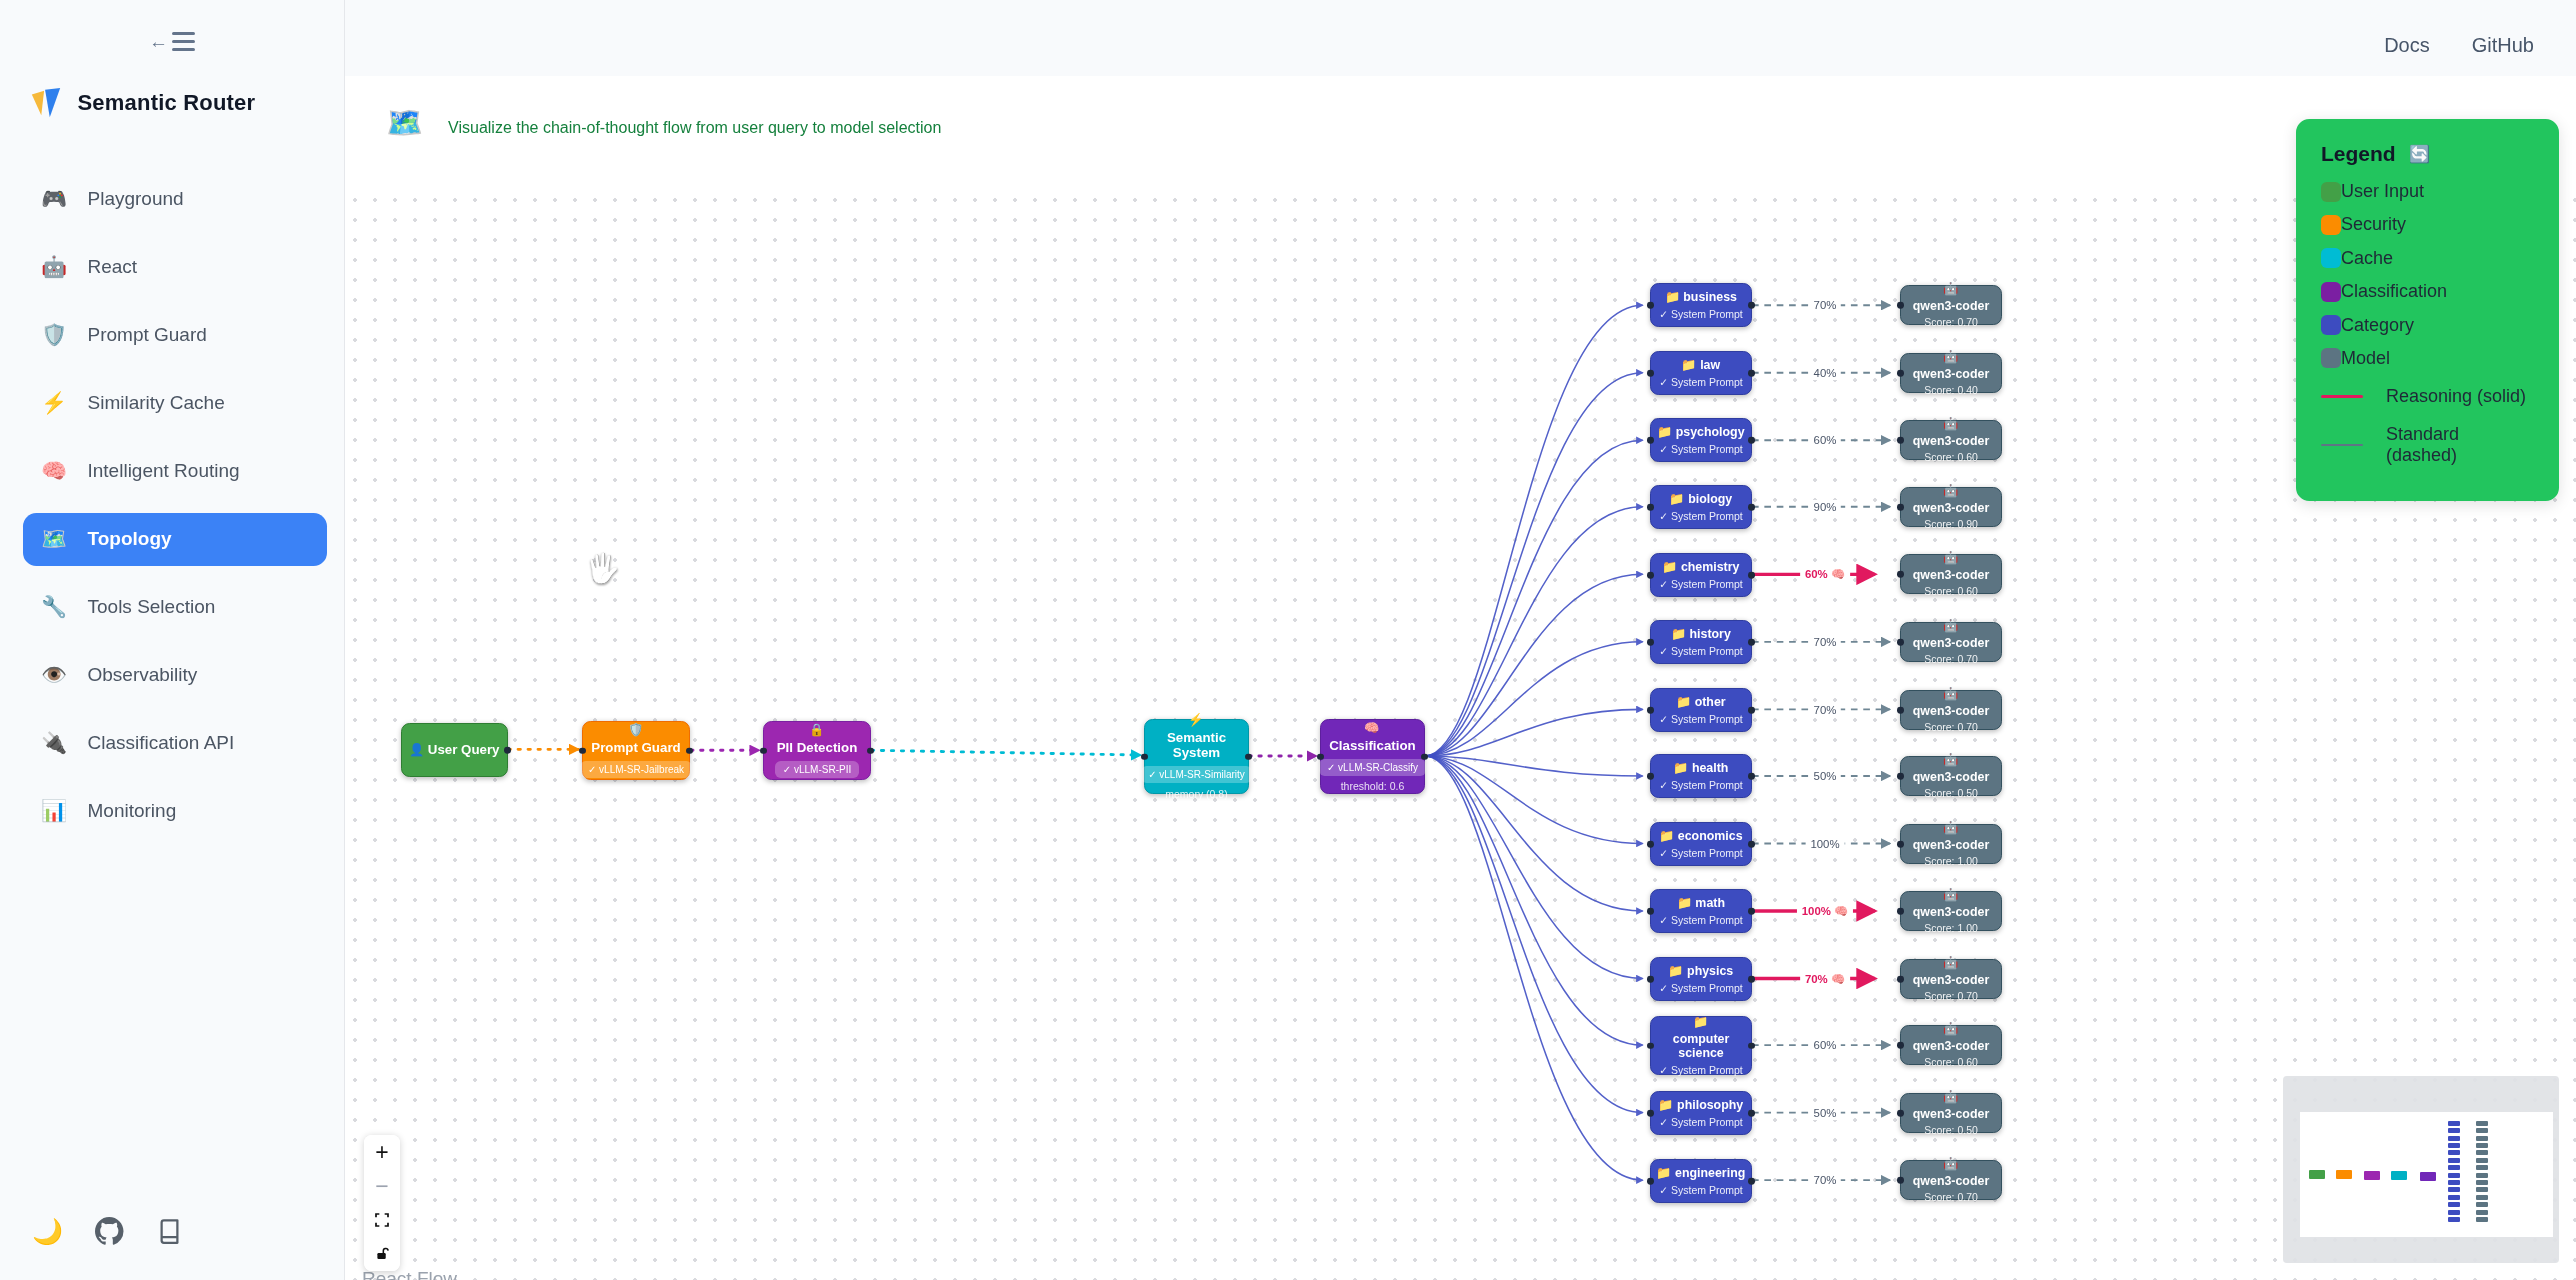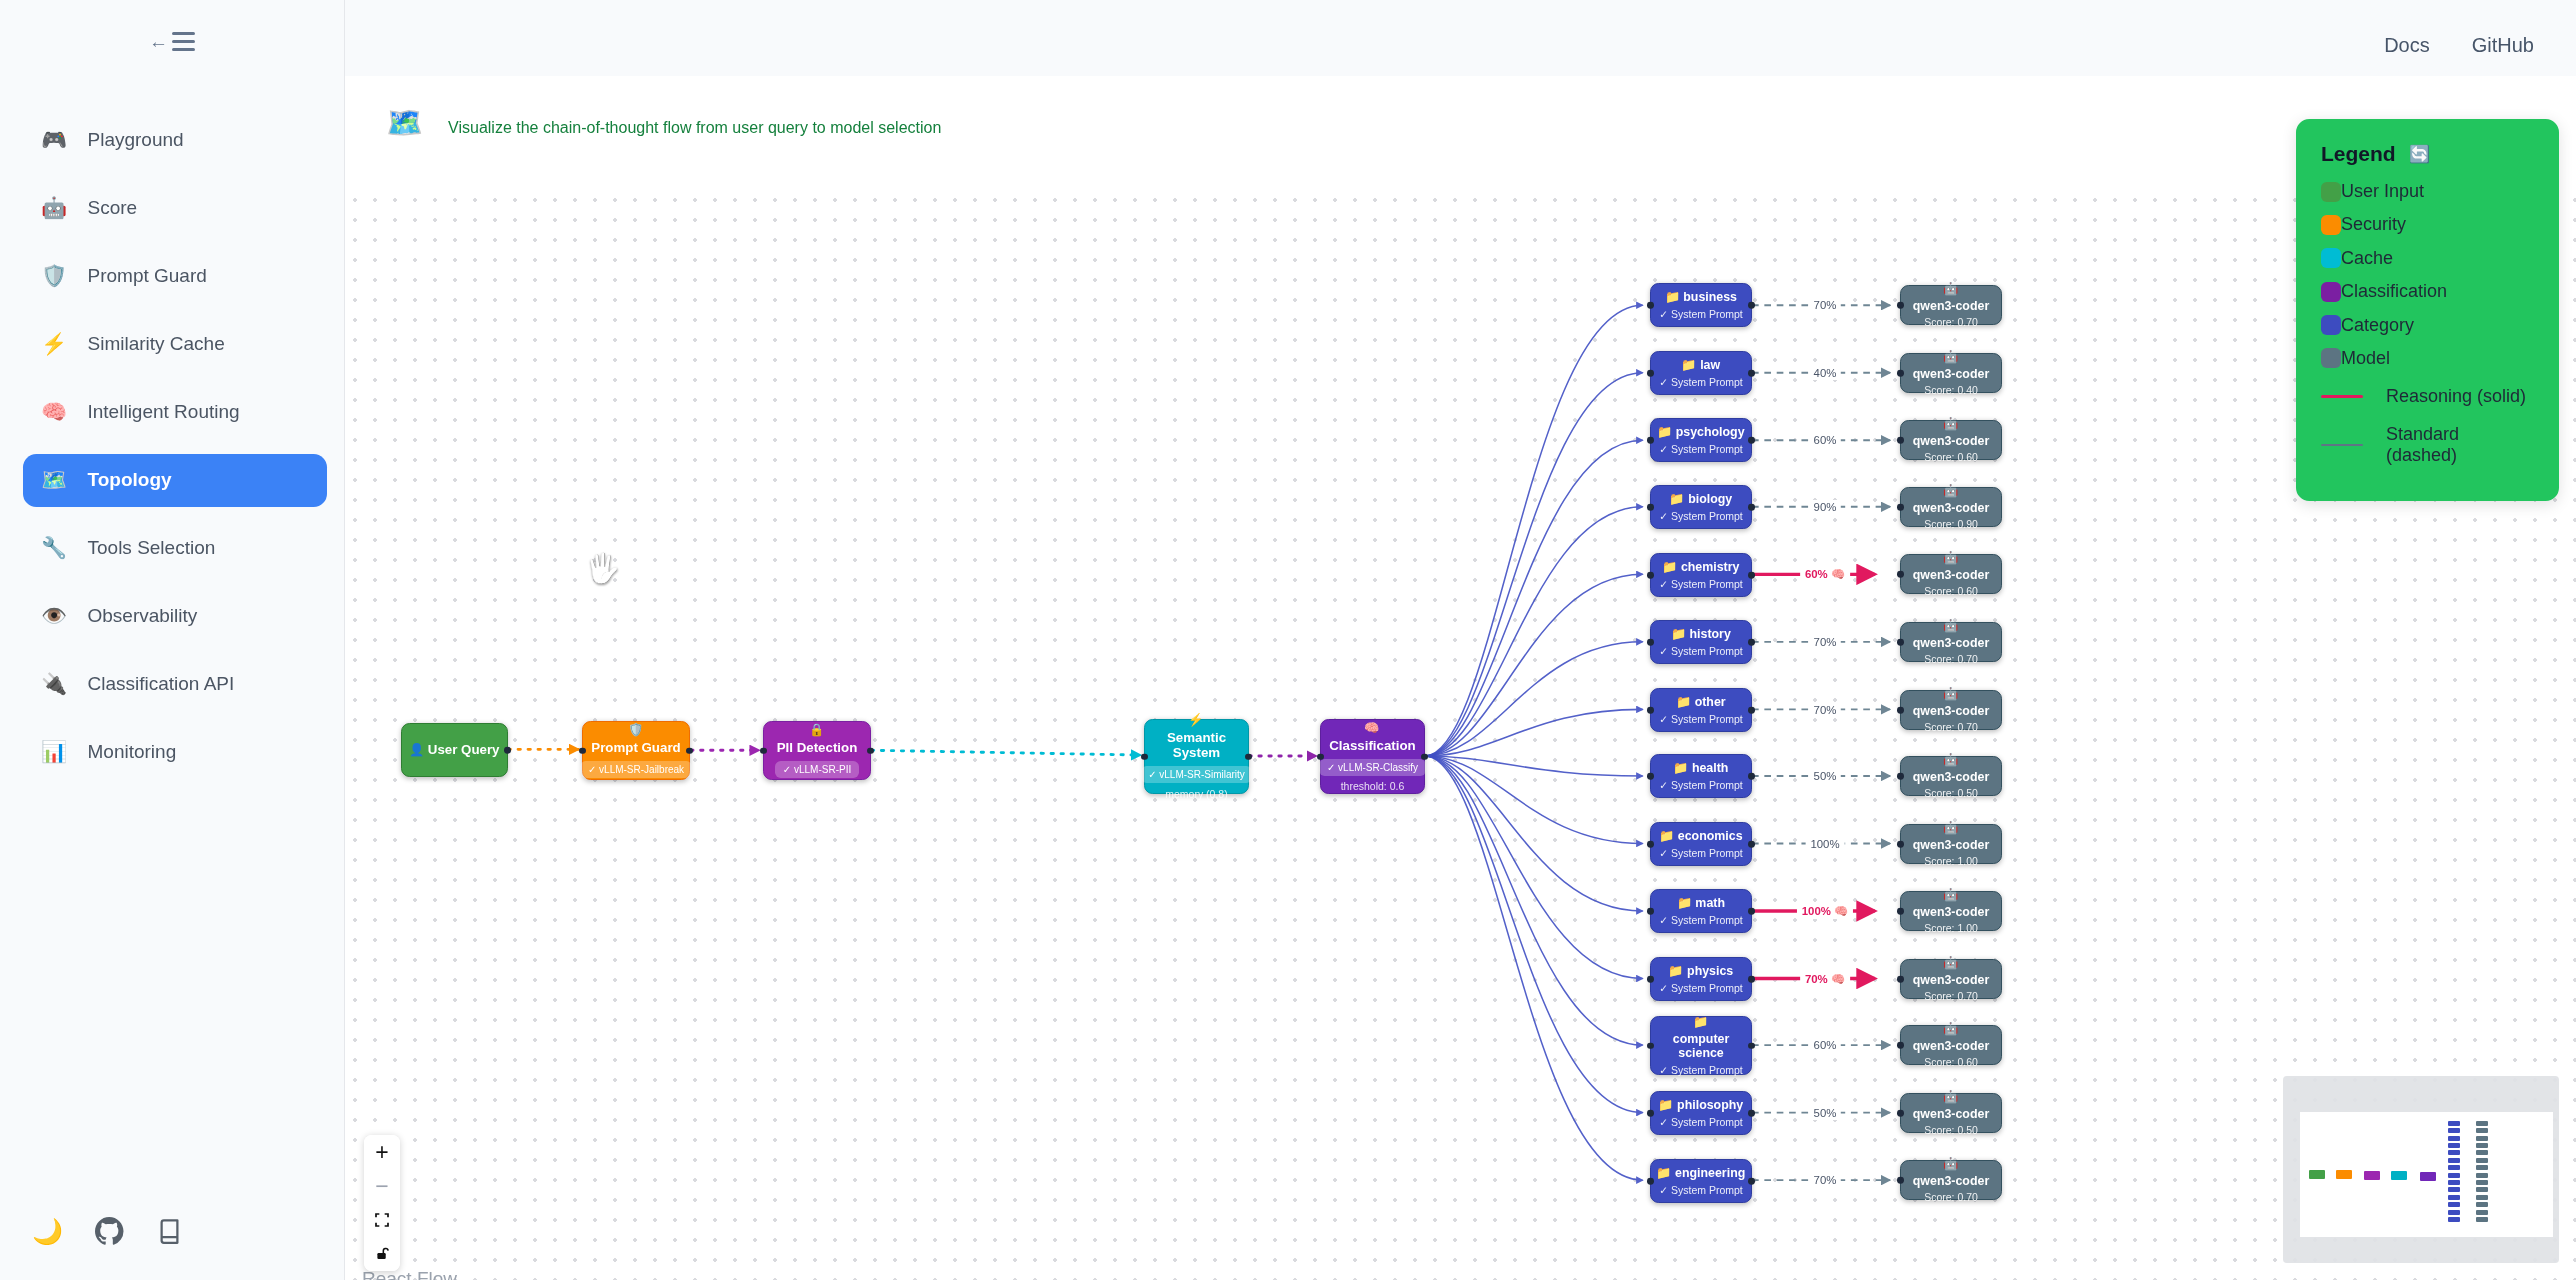--- a/index.html
+++ b/index.html
@@ -101,28 +101,35 @@
     <div class="collapse-row">
       <button class="collapse-btn">
         <span class="collapse-arrow">←</span>
         <span class="hamburger">
             <i></i>
             <i></i>
             <i></i>
           </span>
       </button>
     </div>
+    <div class="brand">
+      <svg width="34" height="34" viewBox="0 0 36 36">
+        <polygon points="3,9 16,5 13,31" fill="#f6b93b"></polygon>
+        <polygon points="17,4 33,2 22,33" fill="#2f80ed"></polygon>
+      </svg>
+      <span class="brand-name">Semantic Router</span>
+    </div>
     <nav class="nav" id="nav">
         <div class="nav-item">
           <span class="nav-icon">🎮</span>
           <span class="nav-label">Playground</span>
         </div>
         <div class="nav-item">
           <span class="nav-icon">🤖</span>
-          <span class="nav-label">Score</span>
+          <span class="nav-label">React</span>
         </div>
         <div class="nav-item">
           <span class="nav-icon">🛡️</span>
           <span class="nav-label">Prompt Guard</span>
         </div>
         <div class="nav-item">
           <span class="nav-icon">⚡</span>
           <span class="nav-label">Similarity Cache</span>
         </div>
         <div class="nav-item">

